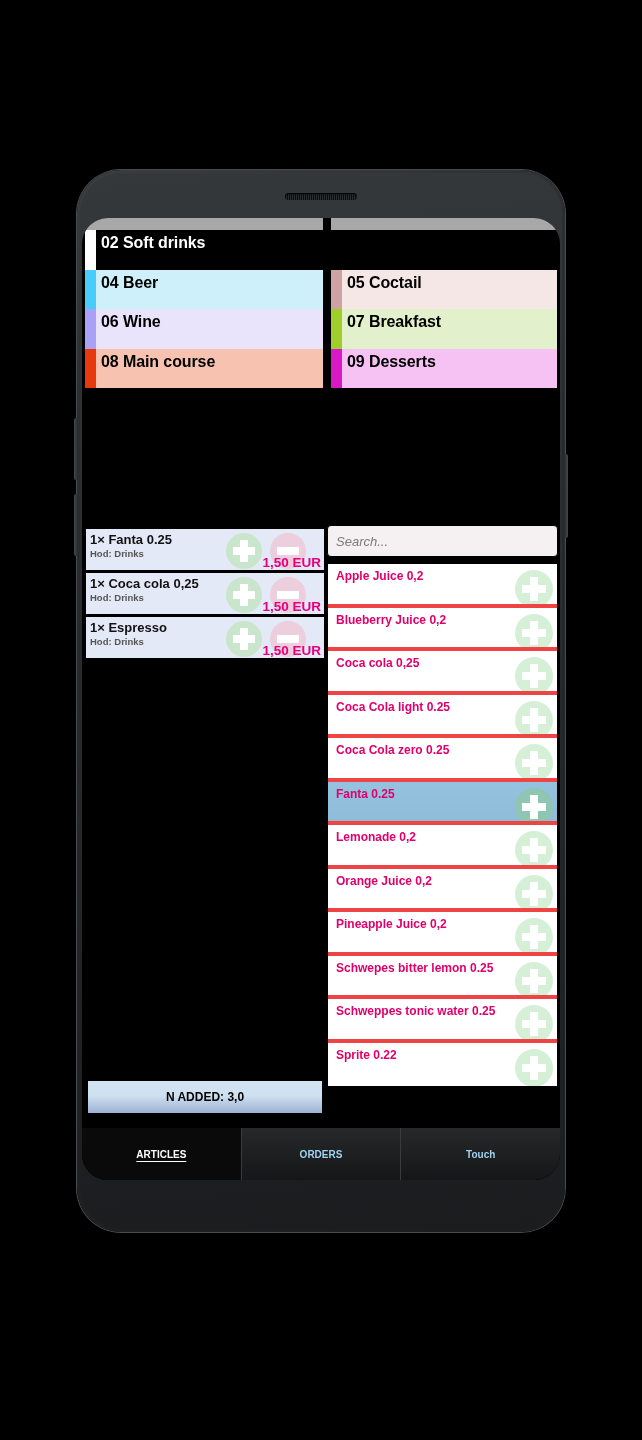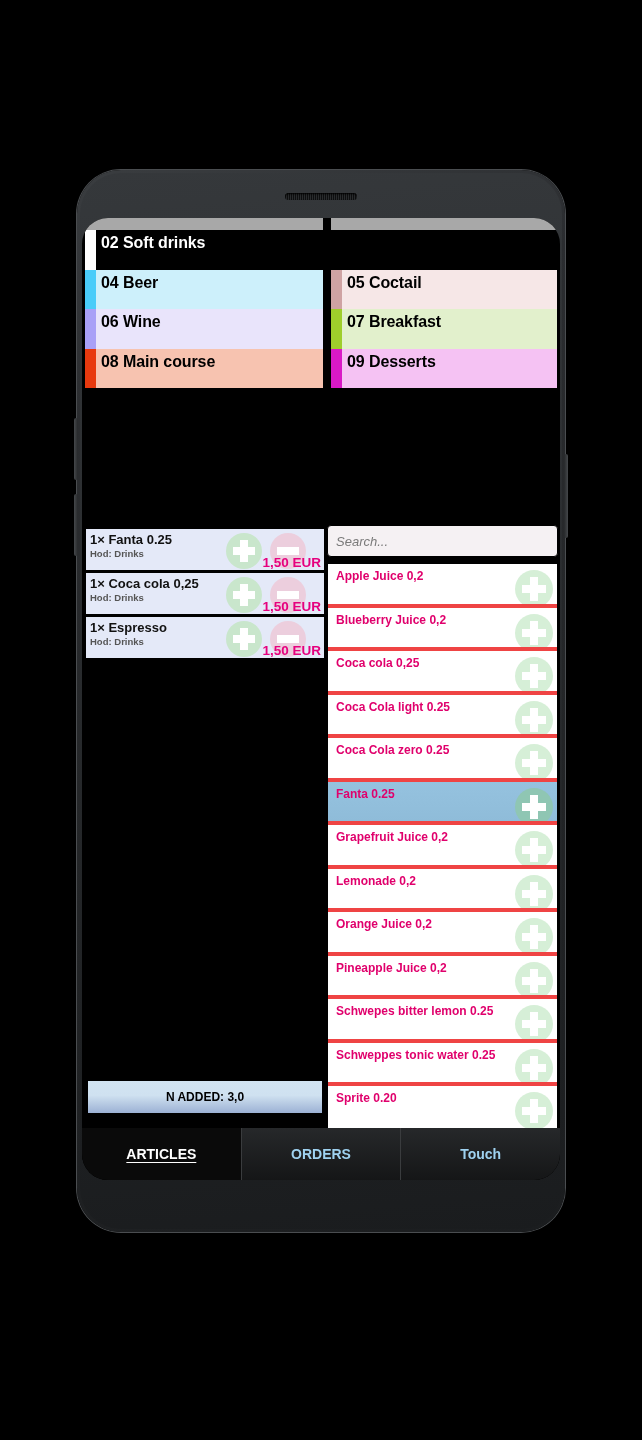--- a/index.html
+++ b/index.html
@@ -218,21 +218,21 @@
   #tabbar {
     position: absolute;
     left: 0; bottom: 0;
     width: 478px; height: 52px;
     display: flex;
     background: #000;
   }
   .tab {
     flex: 1;
     display: flex; align-items: center; justify-content: center;
-    font-size: 14px; font-weight: bold;
+    font-size: 10px; font-weight: bold;
     color: #9fd2f0;
     background: linear-gradient(180deg,#26282a,#151617);
     border-left: 1px solid #3a3c3e;
   }
   .tab:first-child { border-left: none; background: #0a0a0a; }
   .tab.active {
     color: #fff;
     text-decoration: underline;
     text-underline-offset: 3px;
     background: #0a0a0a;
@@ -365,26 +365,20 @@
               <span class="glyph-plus"></span>
             </div>
           </div>
           <div class="art-row selected">
             <div class="art-name">Fanta 0.25</div>
             <div class="art-plus">
               <span class="glyph-plus"></span>
             </div>
           </div>
           <div class="art-row">
-            <div class="art-name">Grapefruit Juice 0,2</div>
-            <div class="art-plus">
-              <span class="glyph-plus"></span>
-            </div>
-          </div>
-          <div class="art-row">
             <div class="art-name">Lemonade 0,2</div>
             <div class="art-plus">
               <span class="glyph-plus"></span>
             </div>
           </div>
           <div class="art-row">
             <div class="art-name">Orange Juice 0,2</div>
             <div class="art-plus">
               <span class="glyph-plus"></span>
             </div>
@@ -401,21 +395,21 @@
               <span class="glyph-plus"></span>
             </div>
           </div>
           <div class="art-row">
             <div class="art-name">Schweppes tonic water 0.25</div>
             <div class="art-plus">
               <span class="glyph-plus"></span>
             </div>
           </div>
           <div class="art-row">
-            <div class="art-name">Sprite 0.20</div>
+            <div class="art-name">Sprite 0.22</div>
             <div class="art-plus">
               <span class="glyph-plus"></span>
             </div>
           </div>
         </div>
     </div>
 
     <div id="n-added-btn">
       <span>N ADDED: 3,0</span>
     </div>

